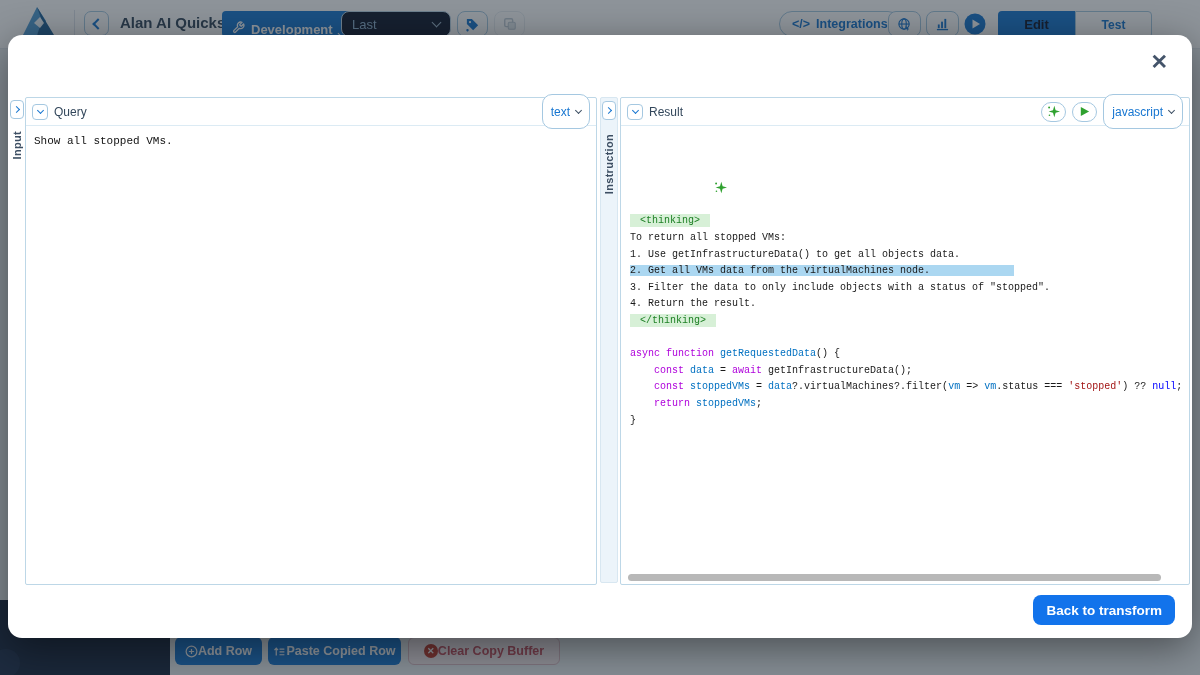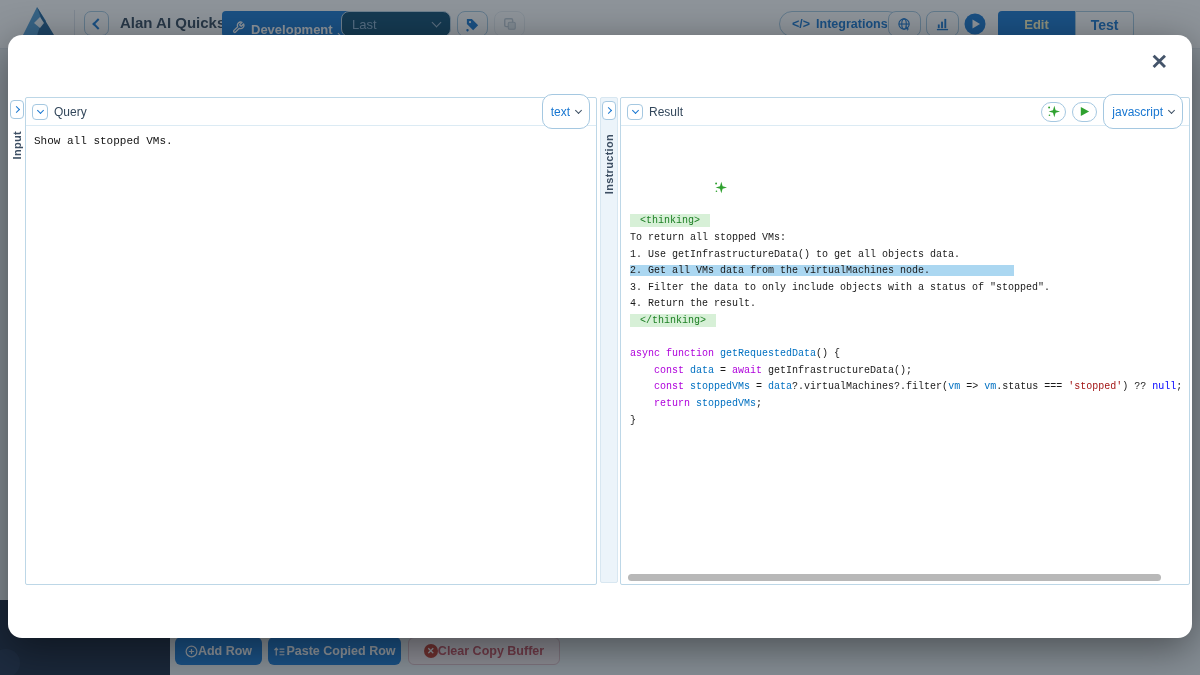--- a/index.html
+++ b/index.html
@@ -6,29 +6,29 @@
   .page{position:relative;width:1200px;height:675px;background:#edf0f3;font-family:"Liberation Sans",sans-serif;overflow:hidden;}
 
   
   .topbar{position:absolute;left:0;top:0;width:1200px;height:48px;background:#ffffff;border-bottom:1px solid #e2e8ee;}
   .abs{position:absolute;}
   .tb-divider{left:74px;top:10px;width:1px;height:27px;background:#dce3ea;}
   .btn-outline{border:1px solid #a5c8e1;background:#fff;color:var(--accent-blue,#1776d1);display:flex;align-items:center;justify-content:center;box-sizing:border-box;}
   .back-btn{left:84px;top:11px;width:25px;height:25px;border-radius:7px;}
   .tb-title{left:120px;top:14px;font-size:15px;font-weight:700;color:#33475b;white-space:nowrap;}
   .dev-btn{left:222px;top:11px;height:26px;background:var(--accent-blue,#1776d1);border-radius:4px;color:#fff;display:flex;align-items:flex-end;gap:6px;padding:0 10px;font-size:13px;font-weight:600;}
-  .last-select{left:341px;top:11px;width:110px;height:26px;border:1px solid #bcd4e6;border-radius:8px;display:flex;align-items:center;justify-content:space-between;padding:0 10px;background:#0c4a6e;box-sizing:border-box;color:#8fb3d2;font-size:13px;}
+  .last-select{left:341px;top:11px;width:110px;height:26px;border:1px solid #bcd4e6;border-radius:8px;display:flex;align-items:center;justify-content:space-between;padding:0 10px;background:#0f172a;box-sizing:border-box;color:#8fb3d2;font-size:13px;}
   .tag-btn{left:457px;top:11px;width:31px;height:26px;border-radius:8px;}
   .copy-btn{left:494px;top:11px;width:31px;height:26px;border:1px solid #d6dee5;border-radius:8px;background:#fff;display:flex;align-items:center;justify-content:center;opacity:.55;box-sizing:border-box;}
   .integrations-btn{left:779px;top:11px;height:26px;border-radius:13px;display:flex;gap:6px;padding:0 12px;font-size:12.5px;font-weight:700;align-items:center;}
   .globe-btn{left:888px;top:11px;width:33px;height:26px;border-radius:8px;}
   .chart-btn{left:926px;top:11px;width:33px;height:26px;border-radius:8px;}
   .playcircle-btn{left:963px;top:12px;width:24px;height:24px;}
-  .edit-btn{left:998px;top:11px;width:77px;height:27px;background:var(--accent-blue,#1776d1);color:#fef9c3;font-size:13px;font-weight:600;display:flex;align-items:center;justify-content:center;border-radius:4px 0 0 4px;}
-  .test-btn{left:1075px;top:11px;width:59px;height:27px;font-size:14px;font-weight:600;border-radius:0 4px 4px 0;}
+  .edit-btn{left:998px;top:11px;width:77px;height:27px;background:var(--accent-blue,#1776d1);color:#0f172a;font-size:13px;font-weight:600;display:flex;align-items:center;justify-content:center;border-radius:4px 0 0 4px;}
+  .test-btn{left:1075px;top:11px;width:77px;height:27px;font-size:12px;font-weight:600;border-radius:0 4px 4px 0;}
   .hamburger{left:1176px;top:15px;width:19px;}
   .hamburger .bar{width:19px;height:2.6px;background:var(--accent-blue,#1776d1);margin-bottom:4px;border-radius:2px;}
 
   
   .chev{display:inline-block;box-sizing:border-box;}
   .chev-d{width:7px;height:7px;border-right:1.8px solid currentColor;border-bottom:1.8px solid currentColor;transform:rotate(45deg);margin-top:-4px;}
   .chev-r{width:7px;height:7px;border-right:1.8px solid currentColor;border-top:1.8px solid currentColor;transform:rotate(45deg);}
   .chev-l{width:8px;height:8px;border-left:2px solid currentColor;border-bottom:2px solid currentColor;transform:rotate(45deg);margin-left:3px;}
 
   
@@ -258,15 +258,18 @@
             <div id="code-lines"><div class="code-line"><span class="tk-tag">&lt;thinking&gt;</span></div><div class="code-line"><span class="tk-plain">To return all stopped VMs:</span></div><div class="code-line"><span class="tk-plain">1. Use getInfrastructureData() to get all objects data.</span></div><div class="code-line hl-blue"><span class="tk-plain">2. Get all VMs data from the virtualMachines node.              </span></div><div class="code-line"><span class="tk-plain">3. Filter the data to only include objects with a status of "stopped".</span></div><div class="code-line"><span class="tk-plain">4. Return the result.</span></div><div class="code-line"><span class="tk-tag">&lt;/thinking&gt;</span></div><div class="code-line">&nbsp;</div><div class="code-line"><span class="tk-kw">async</span><span class="tk-plain"> </span><span class="tk-kw">function</span><span class="tk-plain"> </span><span class="tk-fn">getRequestedData</span><span class="tk-plain">() {</span></div><div class="code-line"><span class="tk-plain">    </span><span class="tk-kw">const</span><span class="tk-plain"> </span><span class="tk-id">data</span><span class="tk-plain"> = </span><span class="tk-kw">await</span><span class="tk-plain"> getInfrastructureData();</span></div><div class="code-line"><span class="tk-plain">    </span><span class="tk-kw">const</span><span class="tk-plain"> </span><span class="tk-id">stoppedVMs</span><span class="tk-plain"> = </span><span class="tk-id">data</span><span class="tk-plain">?.virtualMachines?.filter(</span><span class="tk-id">vm</span><span class="tk-plain"> =&gt; </span><span class="tk-id">vm</span><span class="tk-plain">.status === </span><span class="tk-str">'stopped'</span><span class="tk-plain">) ?? </span><span class="tk-null">null</span><span class="tk-plain">;</span></div><div class="code-line"><span class="tk-plain">    </span><span class="tk-kw">return</span><span class="tk-plain"> </span><span class="tk-id">stoppedVMs</span><span class="tk-plain">;</span></div><div class="code-line"><span class="tk-plain">}</span></div></div>
           </div>
           <div class="hscroll">
               <div class="thumb"></div>
             </div>
         </div>
       </div>
 
     </div>
 
+    <div class="footer-btn">
+        <span>Back to transform</span>
+      </div>
   </div>
 
 </div>
 
 </body></html>

